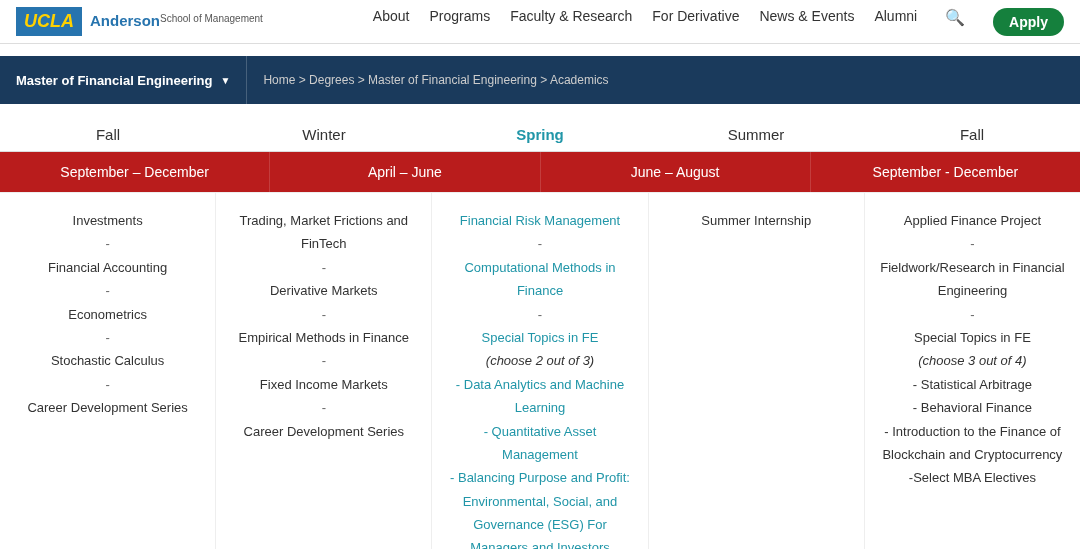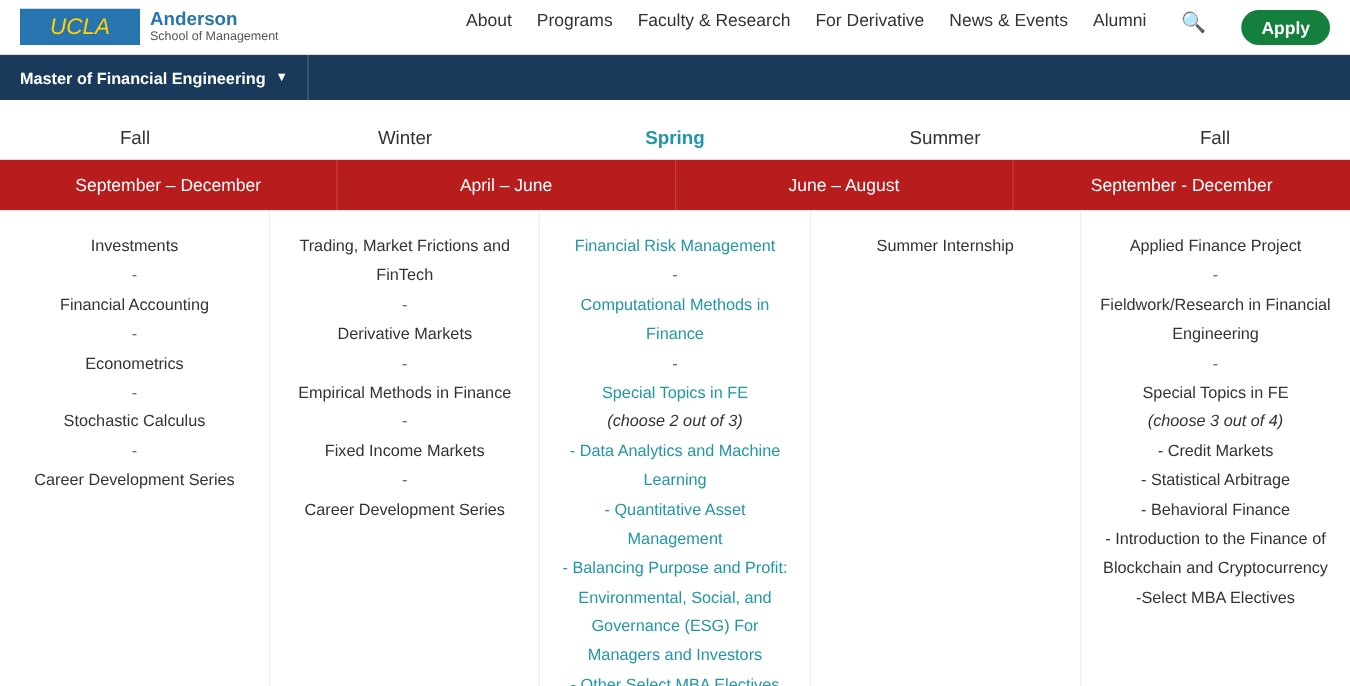--- a/index.html
+++ b/index.html
@@ -15,29 +15,29 @@
       padding: 0 16px;
     }
     .logo-area {
       display: flex;
       align-items: center;
       margin-right: auto;
     }
     .ucla-box {
       background: #2774AE;
       color: #FFD100;
-      font-weight: 400;
+      font-weight: 700;
       font-size: 18px;
-      padding: 4px 24px;
+      padding: 4px 8px;
       margin-right: 8px;
       font-style: italic;
     }
     .anderson-text {
       display: flex;
-      flex-direction: column;
+      flex-direction: row;
       line-height: 1.1;
     }
     .anderson-text .anderson {
       font-weight: 700;
       font-size: 15px;
       color: #2774AE;
     }
     .anderson-text .school {
       font-size: 10px;
       color: #555;
@@ -67,24 +67,25 @@
       cursor: pointer;
       font-size: 14px;
       font-weight: bold;
       margin-left: 8px;
     }
 
     
     .breadcrumb-bar {
       background: #1a3a5c;
       color: #fff;
-      height: 36px;
+      height: 48px;
       display: flex;
       align-items: center;
       padding: 0 0 0 0;
+      margin-top: 12px;
     }
     .program-dropdown {
       background: #1a3a5c;
       color: #fff;
       padding: 0 16px;
       height: 100%;
       display: flex;
       align-items: center;
       font-size: 13px;
       font-weight: bold;
@@ -176,20 +177,21 @@
     <span class="search-icon-wrap">🔍</span>
     <button class="apply-btn">Apply</button>
   </div>
 </div>
 
 <div class="breadcrumb-bar">
   <div class="program-dropdown">
     <span>Master of Financial Engineering</span>
     <span class="arrow">▼</span>
   </div>
+  <div class="breadcrumb-path">Home &gt; Degrees &gt; Master of Financial Engineering &gt; Academics</div>
 </div>
 
 <div class="season-header">
   <div class="season-cell">Fall</div>
   <div class="season-cell">Winter</div>
   <div class="season-cell spring">Spring</div>
   <div class="season-cell">Summer</div>
   <div class="season-cell">Fall</div>
 </div>
 
@@ -243,19 +245,18 @@
     <div>Summer Internship</div>
   </div>
 
   <div class="content-col">
     <div>Applied Finance Project</div>
     <div class="sep">-</div>
     <div>Fieldwork/Research in Financial Engineering</div>
     <div class="sep">-</div>
     <div>Special Topics in FE</div>
     <div><em>(choose 3 out of 4)</em></div>
-    <div>- Credit Markets</div>
     <div>- Statistical Arbitrage</div>
     <div>- Behavioral Finance</div>
     <div>- Introduction to the Finance of Blockchain and Cryptocurrency</div>
     <div>-Select MBA Electives</div>
   </div>
 </div>
 
 </body></html>

